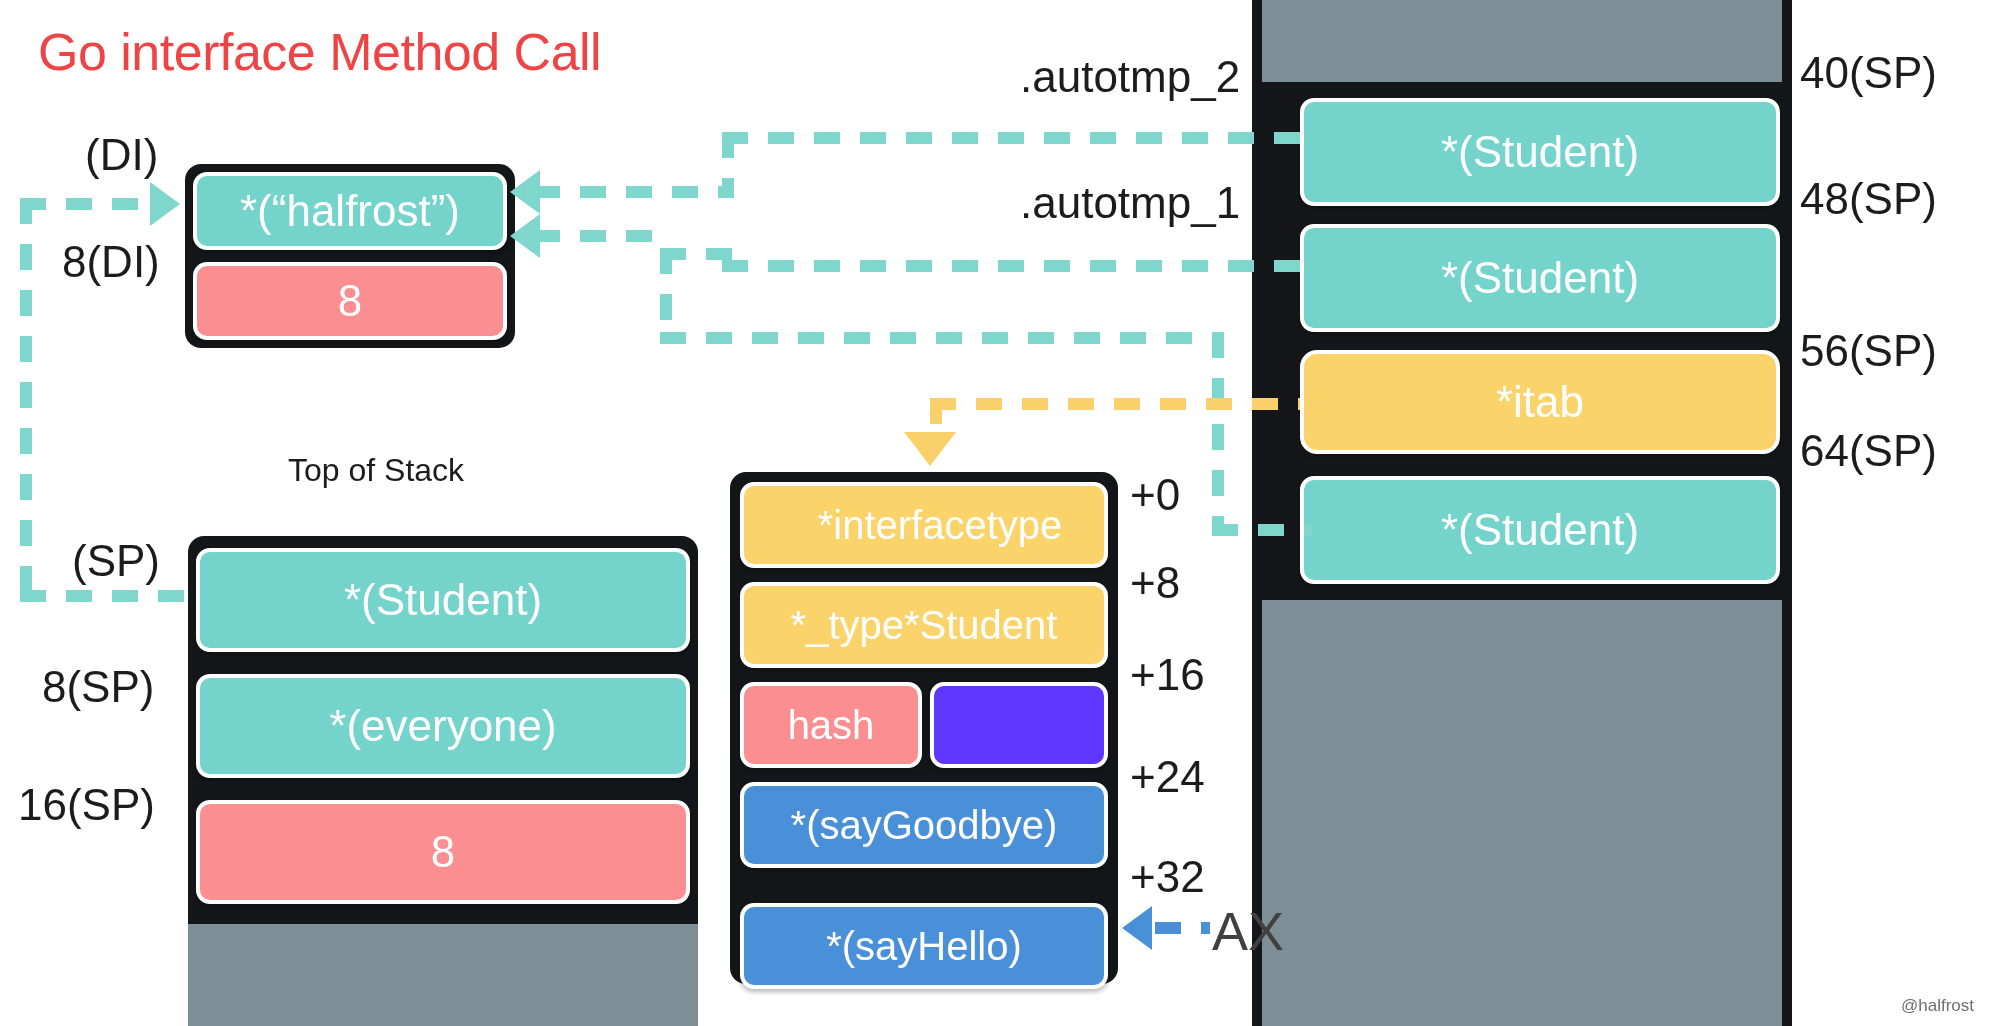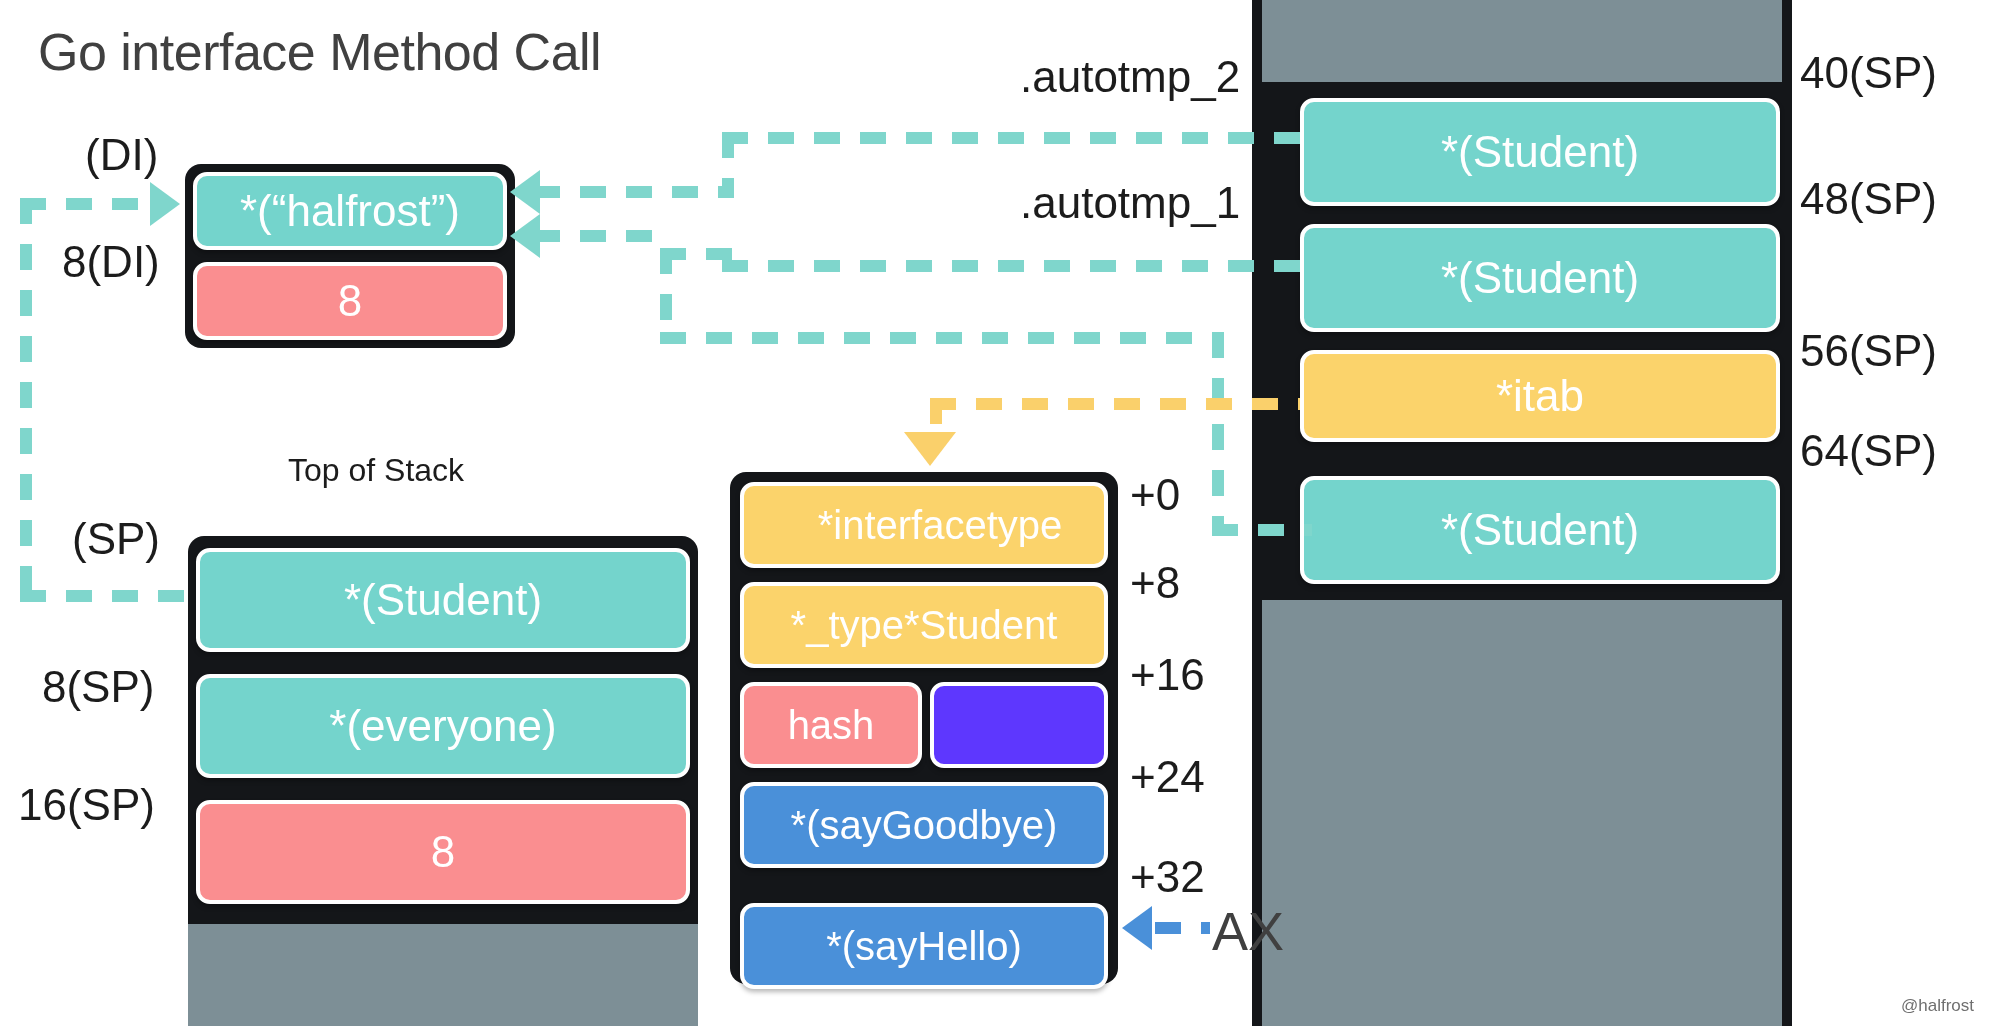--- a/index.html
+++ b/index.html
@@ -8,21 +8,21 @@
     background:#ffffff;
     font-family:"Liberation Sans", sans-serif;
     overflow:hidden;
     position:relative;
   }
   .root{position:absolute;inset:0;}
 
   
   .title{
     position:absolute;left:38px;top:22px;
-    font-size:52px;color:#404040;letter-spacing:-0.5px;
+    font-size:52px;color:#ef4444;letter-spacing:-0.5px;
     white-space:nowrap;
   }
   .lbl{
     position:absolute;font-size:44px;color:#1c1c1c;white-space:nowrap;
   }
   .toplbl{
     position:absolute;font-size:32px;color:#1c1c1c;white-space:nowrap;
   }
   .watermark{
     position:absolute;right:18px;bottom:10px;
@@ -88,21 +88,21 @@
   <div class="cell plain" style="left:1262px;top:-10px;width:520px;height:92px;background:#7D8F96;"></div>
 
   <div class="cell" style="left:1300px;top:98px;width:480px;height:108px;background:#74D4CC;">
     <span>*(Student)</span>
   </div>
 
   <div class="cell" style="left:1300px;top:224px;width:480px;height:108px;background:#74D4CC;">
     <span>*(Student)</span>
   </div>
 
-  <div class="cell" style="left:1300px;top:350px;width:480px;height:92px;background:#FBD36B;">
+  <div class="cell" style="left:1300px;top:350px;width:480px;height:104px;background:#FBD36B;border-radius:17px;">
     <span>*itab</span>
   </div>
 
   <div class="cell" style="left:1300px;top:476px;width:480px;height:108px;background:#74D4CC;">
     <span>*(Student)</span>
   </div>
 
   <div class="cell plain" style="left:1262px;top:600px;width:520px;height:440px;background:#7D8F96;"></div>
 
   <div class="lbl" style="left:1800px;top:48px;">40(SP)</div>
@@ -131,21 +131,21 @@
     <span>*(Student)</span>
   </div>
   <div class="cell" style="left:196px;top:674px;width:494px;height:104px;background:#74D4CC;">
     <span>*(everyone)</span>
   </div>
   <div class="cell" style="left:196px;top:800px;width:494px;height:104px;background:#FA8E90;">
     <span>8</span>
   </div>
   <div class="cell plain" style="left:188px;top:924px;width:510px;height:120px;background:#7D8F96;"></div>
 
-  <div class="lbl" style="left:72px;top:514px;">(SP)</div>
+  <div class="lbl" style="left:72px;top:536px;">(SP)</div>
   <div class="lbl" style="left:42px;top:662px;">8(SP)</div>
   <div class="lbl" style="left:18px;top:780px;">16(SP)</div>
 
   <div class="frame" style="left:730px;top:472px;width:388px;height:512px;"></div>
 
   <div class="cell sm" style="left:740px;top:482px;width:368px;height:86px;background:#FBD36B;padding-left:32px;">
     <span>*interfacetype</span>
   </div>
 
   <div class="cell sm" style="left:740px;top:582px;width:368px;height:86px;background:#FBD36B;">

